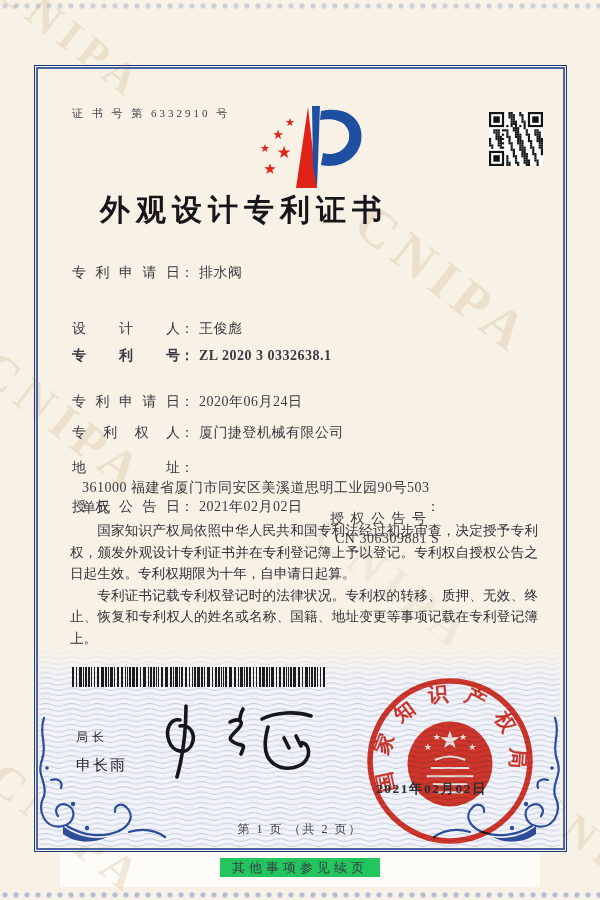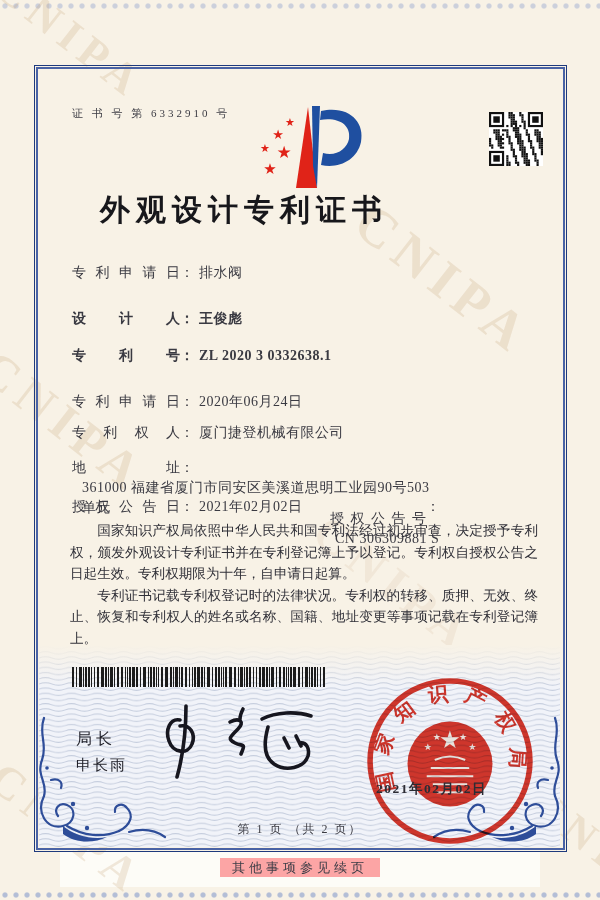--- a/index.html
+++ b/index.html
@@ -39,35 +39,35 @@
   .fvalue{display:inline-block;margin-left:5px;vertical-align:top;letter-spacing:.5px;}
   .fvalue.addr{width:352px;margin-left:10px;}
   .grant2{position:absolute;left:258px;top:0;}
   .flabel.narrow{width:96px;margin-top:12px;}
   
   .paras{left:70px;top:520px;width:468px;z-index:2;font-size:13.6px;line-height:21.5px;
          color:#303038;text-align:justify;}
   .paras p{margin:0;text-indent:2em;}
   
   .barcode{left:72px;top:667px;z-index:2;}
-  .signer-title{left:76px;top:729px;font-size:16px;letter-spacing:4px;z-index:2;
+  .signer-title{left:76px;top:729px;font-size:12px;letter-spacing:4px;z-index:2;
     font-family:"Liberation Sans","DejaVu Sans",sans-serif;color:#1d1d26;}
   .signer-name{left:76px;top:756px;font-size:15px;letter-spacing:2px;z-index:2;
     font-family:"Liberation Sans","DejaVu Sans",sans-serif;color:#1d1d26;}
   .signature{left:150px;top:700px;z-index:2;}
   .flourish{z-index:2;}
   .fl-left{left:37px;top:716px;}
   .fl-right{left:430px;top:716px;transform:scaleX(-1);}
   .seal{left:364px;top:675px;z-index:3;mix-blend-mode:multiply;opacity:.93;}
   .sealdate{left:376px;top:780px;font-size:13.5px;font-weight:bold;letter-spacing:1.5px;
             color:#2c2c34;z-index:4;}
   .pageinfo{left:0;top:821px;width:600px;text-align:center;font-size:12px;letter-spacing:2px;
             color:#3a3a42;z-index:2;}
   .footnote{left:0;top:858px;width:600px;text-align:center;z-index:2;}
-  .footnote span{font-size:13px;letter-spacing:4px;color:#3c3c46;background:#fca5a5;padding:2px 12px;}
+  .footnote span{font-size:13px;letter-spacing:4px;color:#3c3c46;background:#22c55e;padding:2px 12px;}
 </style>
 </head>
 <body>
 
 <div class="abs lace top"></div>
 <div class="abs white-strip"></div>
 <div class="abs lace bottom"></div>
 
 <div class="abs wm" style="left:-18px;top:10px;font-size:44px;">CNIPA</div>
 <div class="abs wm" style="left:340px;top:248px;font-size:54px;">CNIPA</div>
@@ -302,21 +302,21 @@
     <rect x="17" y="24" width="1" height="1" fill="#111"></rect>
     <rect x="18" y="24" width="1" height="1" fill="#111"></rect>
     <rect x="22" y="24" width="1" height="1" fill="#111"></rect>
   </svg>
 
 <div class="abs title">外观设计专利证书</div>
 
 <div class="abs frow" style="top:263px;">
   <span class="flabel">专利申请日</span><span class="fcolon">：</span><span class="fvalue">排水阀</span>
 </div>
-<div class="abs frow" style="top:309px;font-weight:bold;">
+<div class="abs frow" style="top:319px;">
   <span class="flabel">设计人</span><span class="fcolon">：</span><span class="fvalue">王俊彪</span>
 </div>
 <div class="abs frow" style="top:346px;font-weight:bold;">
   <span class="flabel">专利号</span><span class="fcolon">：</span><span class="fvalue">ZL 2020 3 0332638.1</span>
 </div>
 <div class="abs frow" style="top:392px;">
   <span class="flabel">专利申请日</span><span class="fcolon">：</span><span class="fvalue">2020年06月24日</span>
 </div>
 <div class="abs frow" style="top:423px;font-family:Liberation Serif, serif;">
   <span class="flabel">专利权人</span><span class="fcolon">：</span><span class="fvalue">厦门捷登机械有限公司</span>

